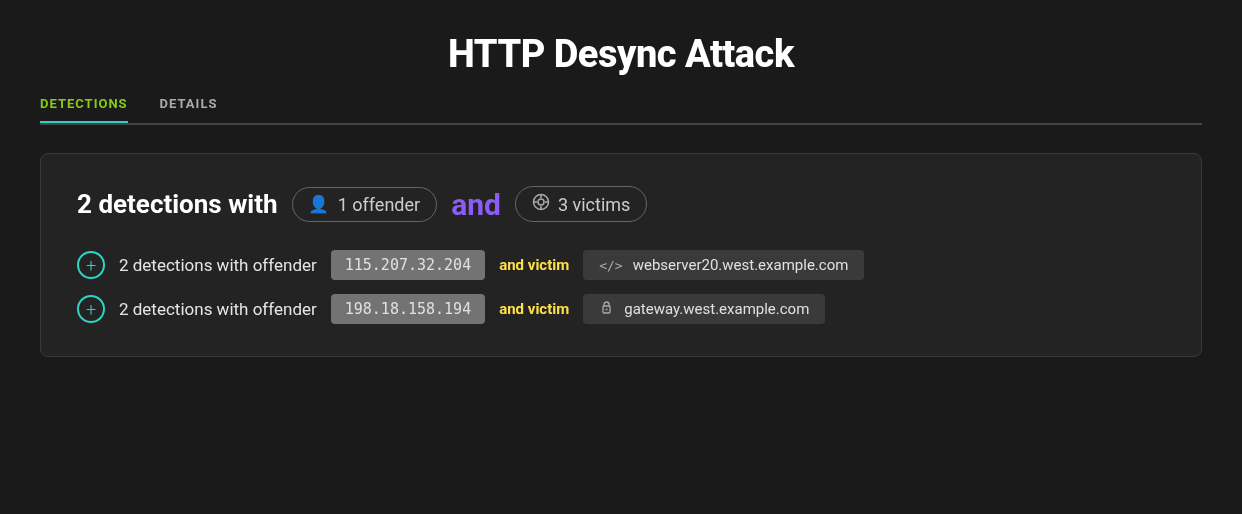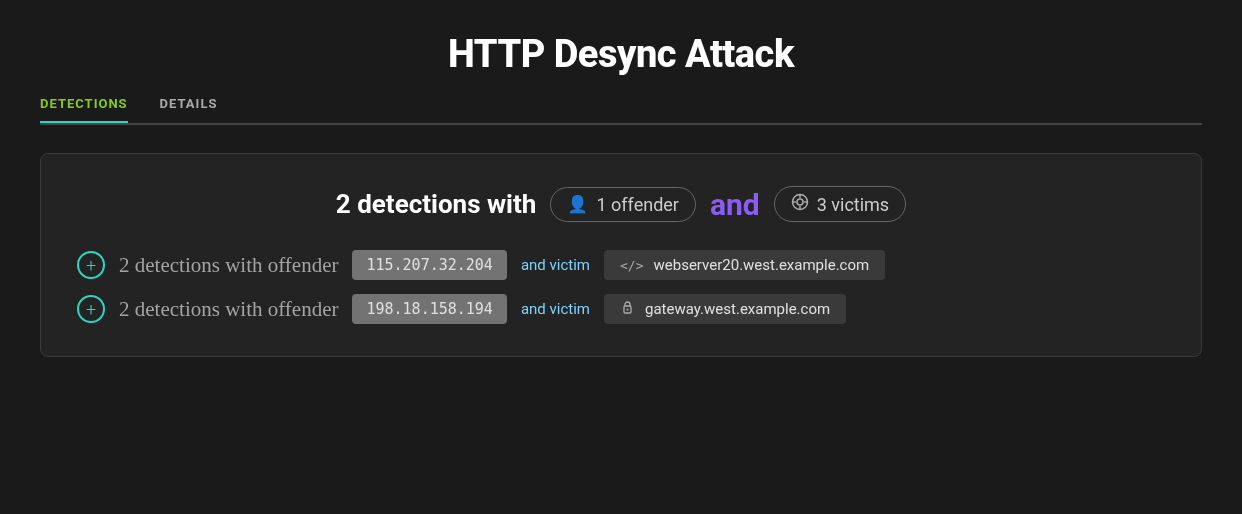--- a/index.html
+++ b/index.html
@@ -57,21 +57,20 @@
       border-radius: 8px;
       padding: 32px 36px;
     }
 
     .summary-row {
       display: flex;
       align-items: center;
       gap: 14px;
       margin-bottom: 28px;
       flex-wrap: wrap;
-      justify-content: center;
     }
 
     .summary-text {
       font-size: 26px;
       font-weight: 700;
       color: #ffffff;
     }
 
     .badge {
       display: inline-flex;
@@ -118,40 +117,40 @@
       align-items: center;
       justify-content: center;
       color: #2dd4c4;
       font-size: 18px;
       cursor: pointer;
       flex-shrink: 0;
       font-weight: 300;
     }
 
     .detection-label {
-      font-size: 21px;
-      color: #a3a3a3;
-      white-space: nowrap;
-      font-family: Liberation Serif, serif;
+      font-size: 17px;
+      color: #e5e5e5;
+      white-space: nowrap;
     }
 
     .ip-badge {
       background-color: #737373;
       border-radius: 4px;
       padding: 6px 14px;
       font-size: 15px;
       color: #e0e0e0;
       font-family: monospace;
       white-space: nowrap;
     }
 
     .and-victim-text {
       font-size: 15px;
-      color: #7dd3fc;
-      white-space: nowrap;
+      color: #fde047;
+      white-space: nowrap;
+      font-weight: bold;
     }
 
     .victim-badge {
       background-color: #3a3a3a;
       border-radius: 4px;
       padding: 6px 16px;
       font-size: 15px;
       color: #e0e0e0;
       display: inline-flex;
       align-items: center;

